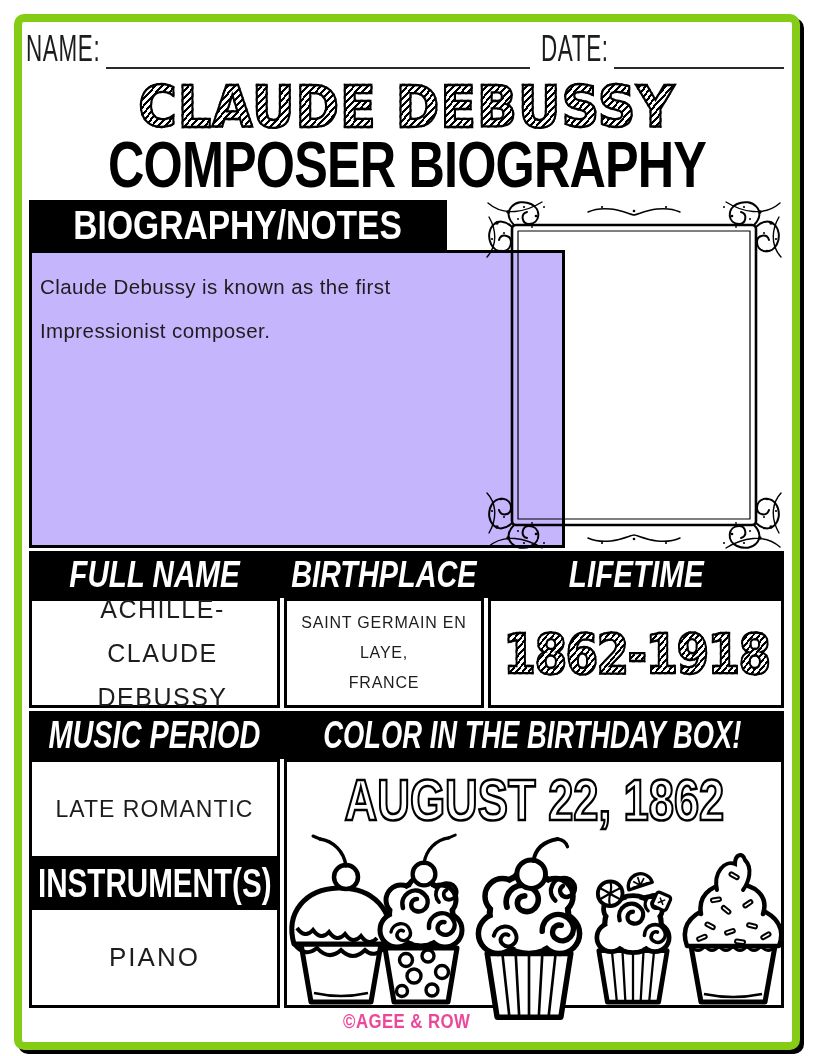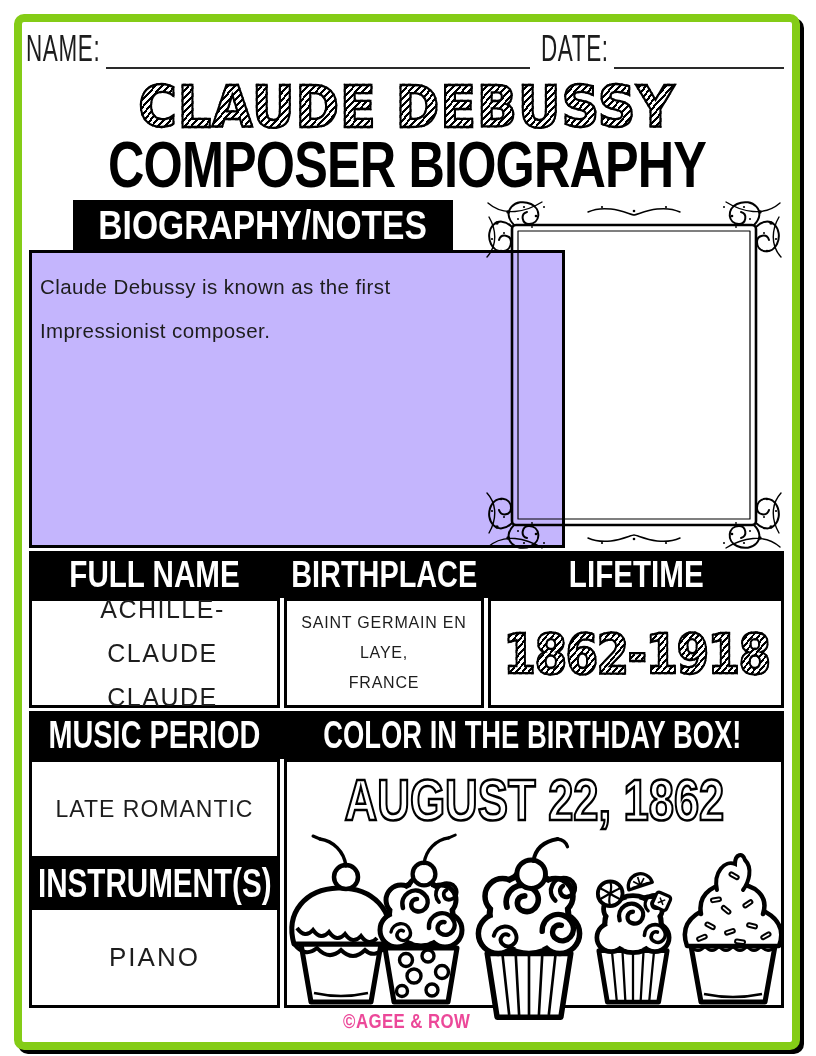--- a/index.html
+++ b/index.html
@@ -40,21 +40,21 @@
     letter-spacing:-1px; transform:scale(0.84,1.08); transform-origin:center top;
     white-space:nowrap;
   }
 
   
   .bar { background:#000; display:flex; align-items:center; }
   .bar-label {
     color:#fff; font-weight:700; white-space:nowrap;
     display:inline-block; transform-origin:center;
   }
-  .cells { display:flex; height:100%; }
+  .cells { display:flex; height:100%;font-style:italic; }
   .cells > div { display:flex; align-items:center; justify-content:center; }
 
   
   .cell {
     background:#fff; border:3px solid #000;
     display:flex; align-items:center; justify-content:center;
     text-align:center; color:#161616;
   }
 
   .bio-notes { font-size:20.5px; letter-spacing:0.4px; color:#1d1d1d; line-height:44px; }
@@ -90,21 +90,21 @@
   <div class="abs fillin-label" style="left:519px; top:6px;">DATE:</div>
   <div class="abs rule" style="left:592px; top:10px; width:170px; height:37px;"></div>
 
   <div class="abs title-line" style="top:52px;">
     <span class="t1 hatch">CLAUDE DEBUSSY</span>
   </div>
   <div class="abs title-line" style="top:106px;">
     <span class="t2">COMPOSER BIOGRAPHY</span>
   </div>
 
-  <div class="abs bar" style="left:7px; top:178px; width:380px; height:50px; justify-content:center;margin-left:44px;">
+  <div class="abs bar" style="left:7px; top:178px; width:418px; height:50px; justify-content:center;">
     <span class="bar-label" style="font-size:40px; transform:scale(0.84,1.02);">BIOGRAPHY/NOTES</span>
   </div>
   <div class="abs" style="left:7px; top:228px; width:536px; height:298px; background:#c4b5fd; border:3px solid #000; padding:12px 8px 0 8px;">
     <div class="bio-notes">Claude Debussy is known as the first</div>
     <div class="bio-notes">Impressionist composer.</div>
   </div>
 
   <svg class="abs" style="left:462px; top:177px;" width="300" height="352" viewBox="0 0 300 352">
     <g class="lineart">
       <rect x="28" y="26" width="244" height="300" rx="4" stroke-width="2.6"></rect>
@@ -153,21 +153,21 @@
         </div>
       <div style="width:296px;">
           <span class="bar-label" style="font-size:37px; transform:scale(0.8,1.0);">LIFETIME</span>
         </div>
     </div>
   </div>
 
   <div class="abs cell" style="left:7px; top:576px; width:251px; height:110px;padding-left:16px;">
     <div class="thin-caps" style="font-size:25px; line-height:44px;">
       <div>ACHILLE-CLAUDE</div>
-      <div>CLAUDE</div>
+      <div>DEBUSSY</div>
     </div>
   </div>
   <div class="abs cell" style="left:262px; top:576px; width:200px; height:110px;">
     <div class="thin-caps" style="font-size:16px; letter-spacing:0.8px; line-height:30px;">
       <div>SAINT GERMAIN EN LAYE,</div>
       <div>FRANCE</div>
     </div>
   </div>
   <div class="abs cell" style="left:466px; top:576px; width:296px; height:110px;">
     <span class="lifetime-hatch hatch">1862-1918</span>

